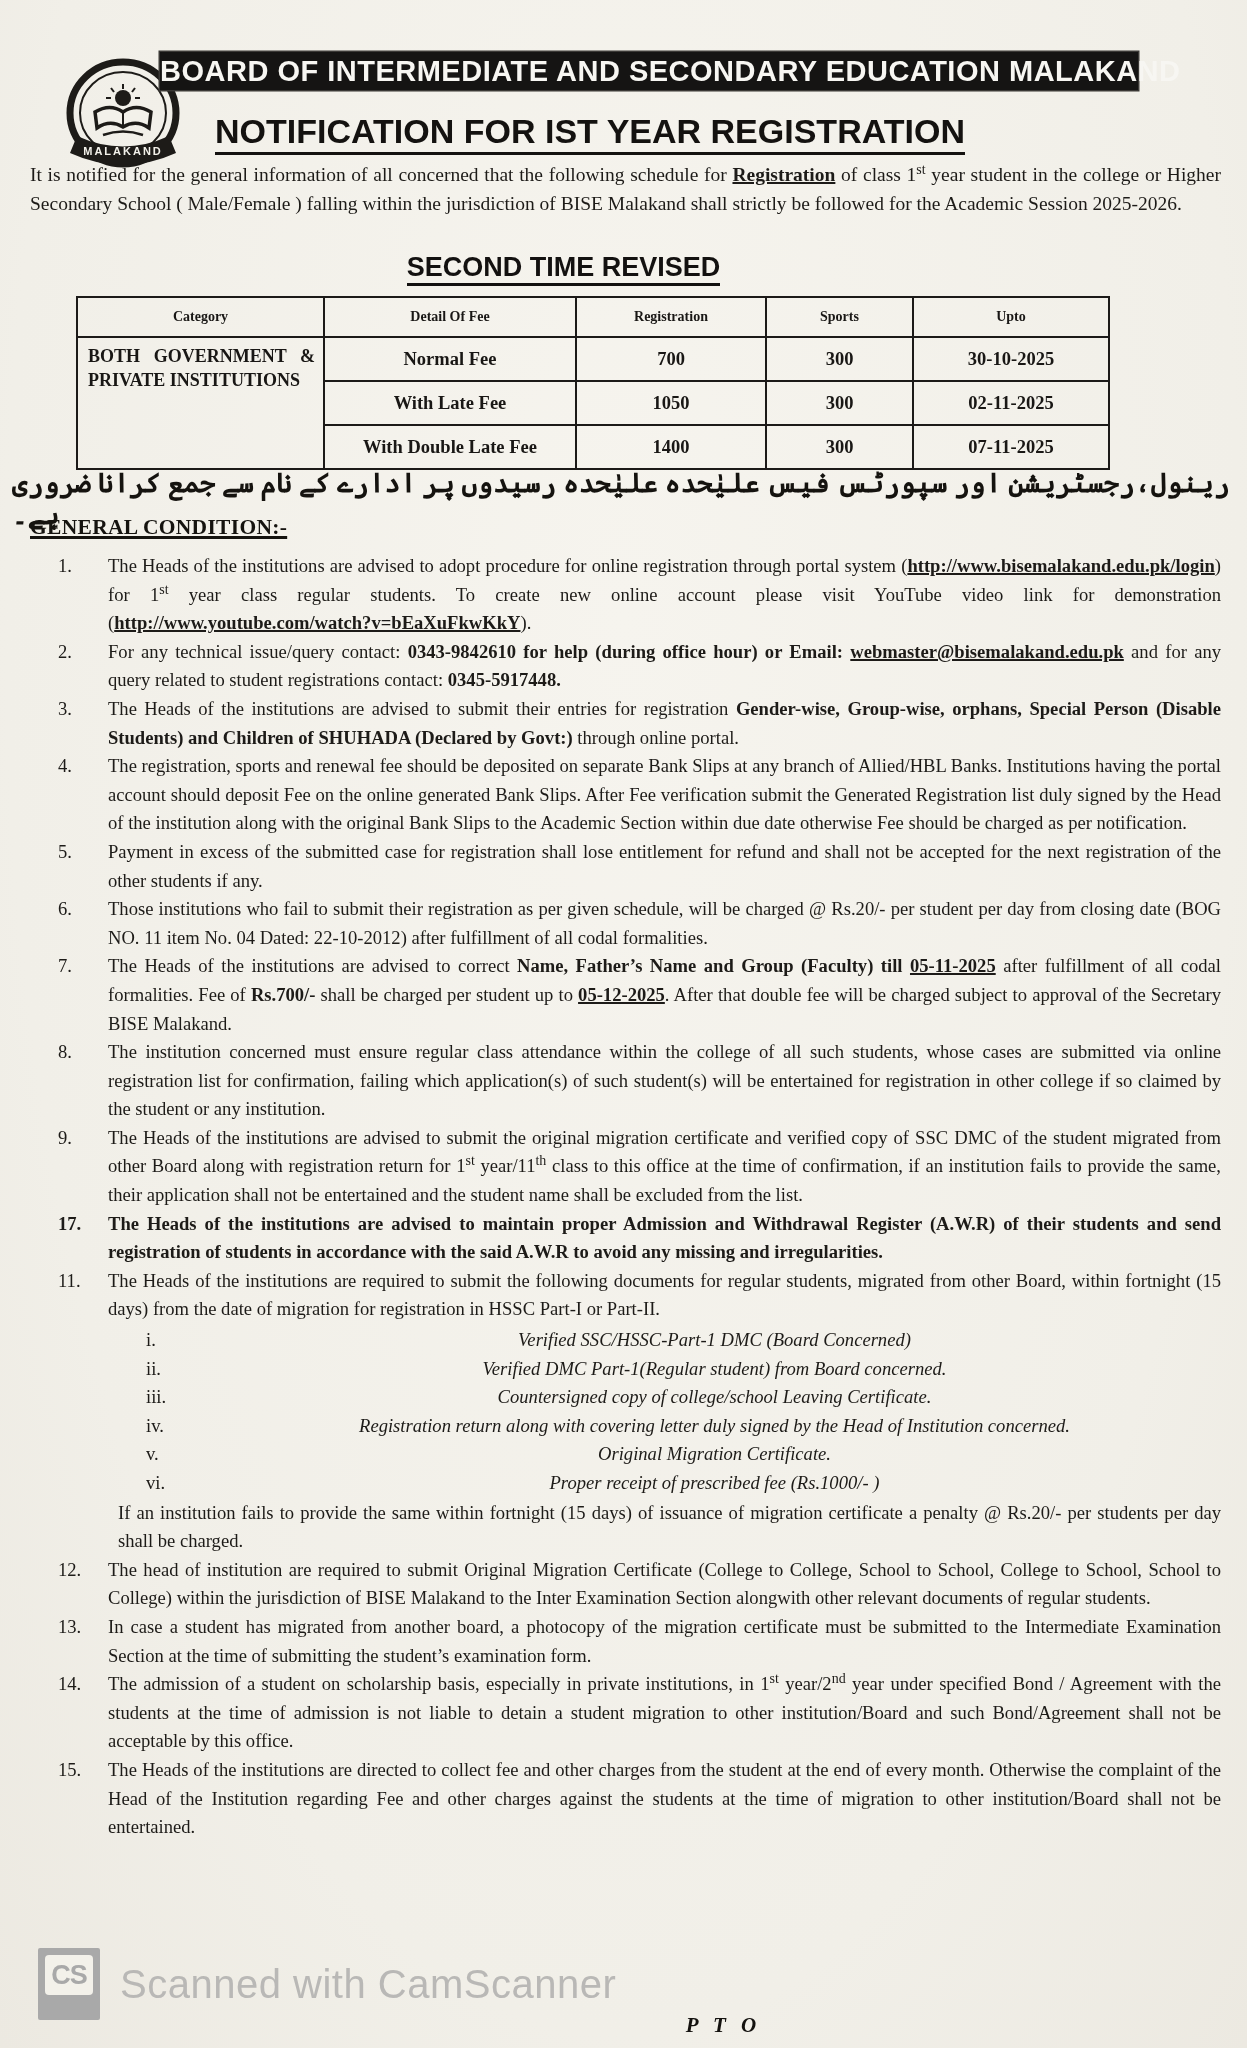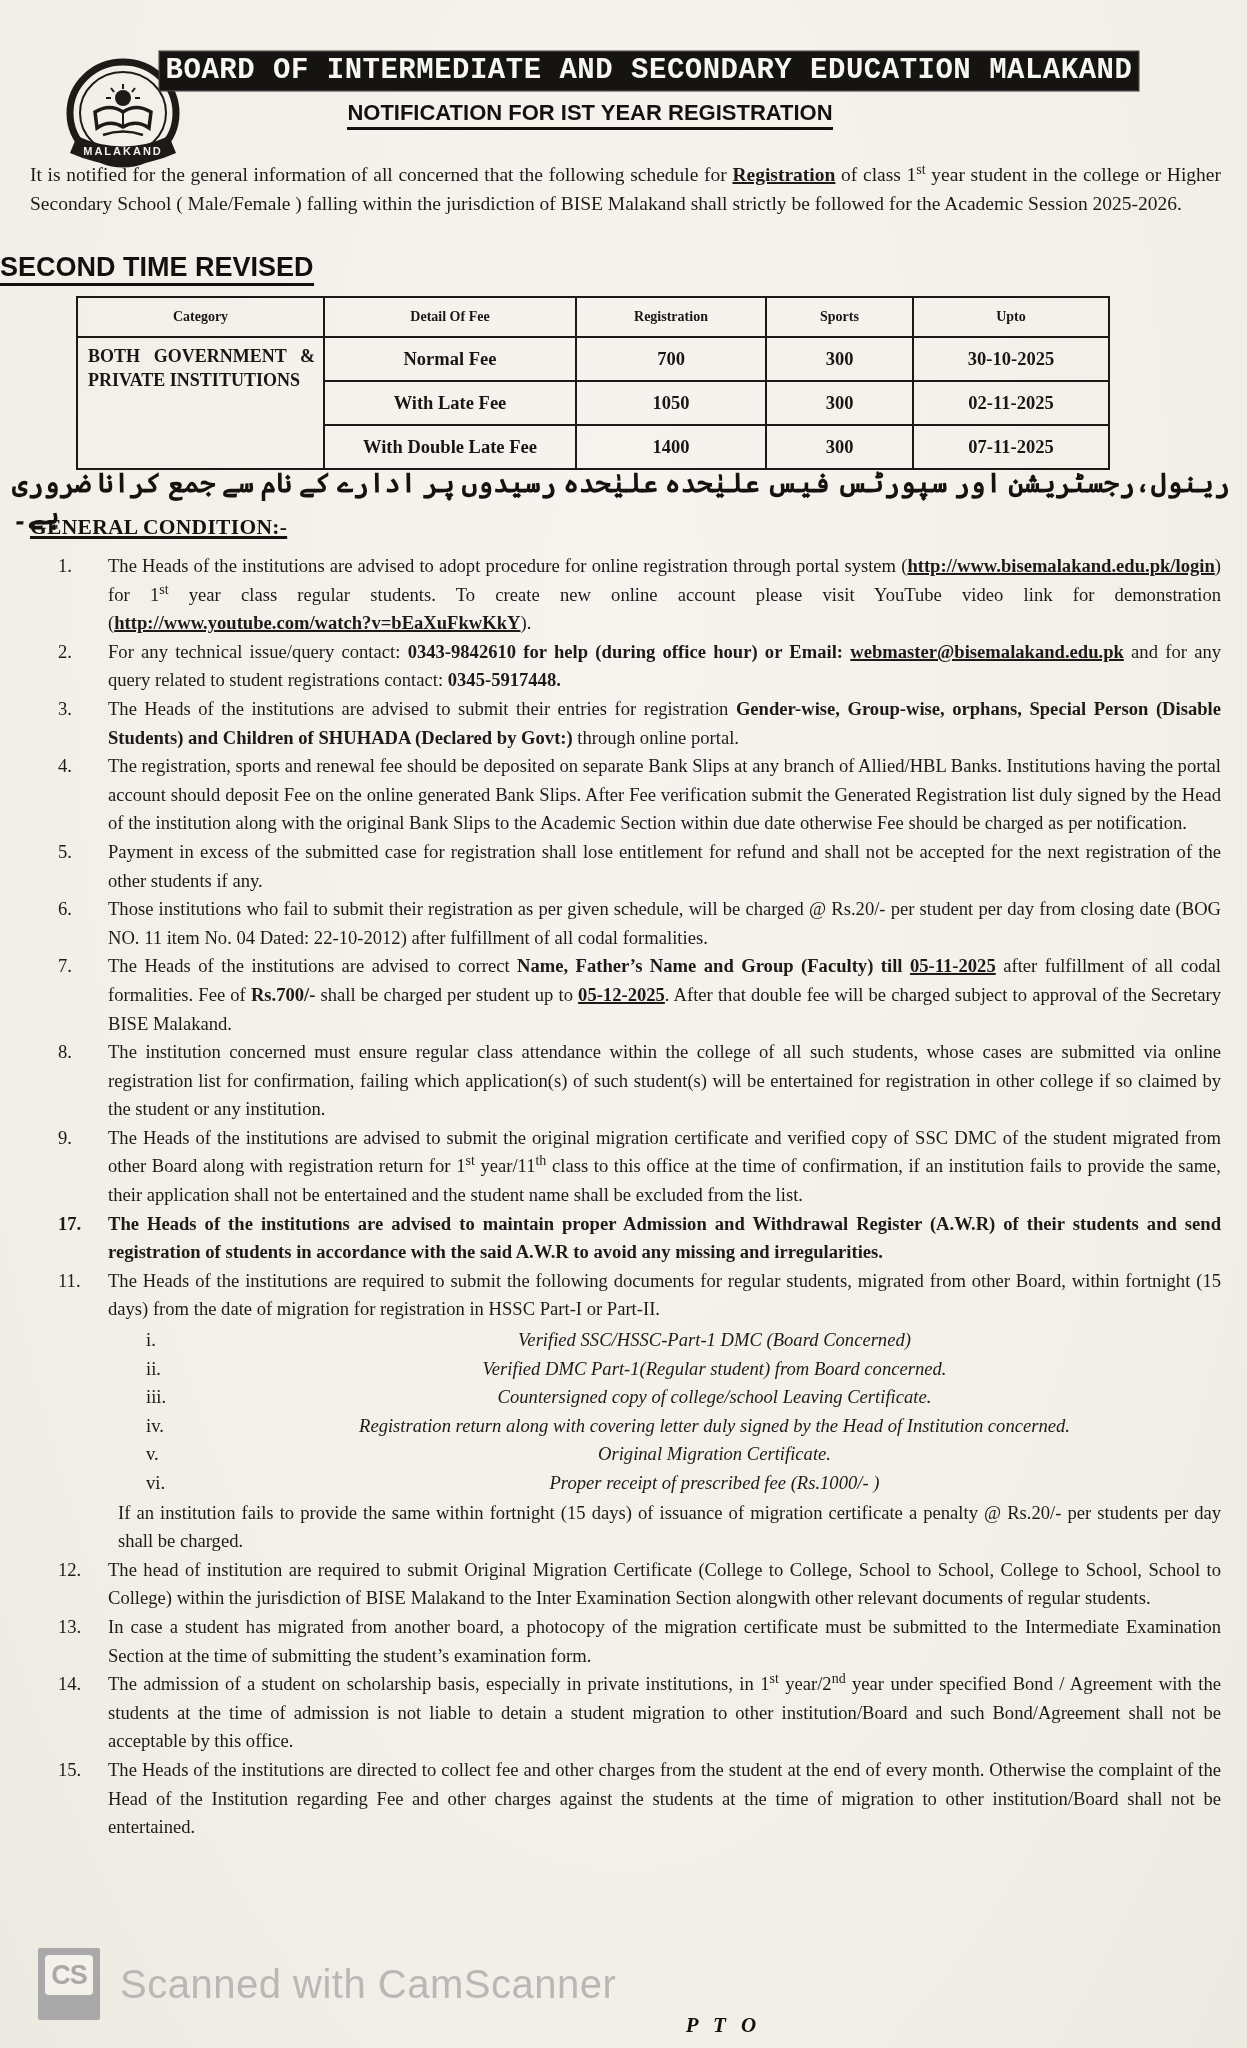--- a/index.html
+++ b/index.html
@@ -11,39 +11,39 @@
     background-image:radial-gradient(ellipse at 50% 30%, #f6f4ee 0%, #f1efe8 70%, #ece9e1 100%);
     font-family:"Liberation Serif", serif;
     color:#1d1b18;
     overflow:hidden;
   }
   
   .logo-wrap{position:absolute;left:58px;top:56px;width:130px;height:135px;}
   .banner{
     position:absolute;left:160px;top:52px;width:978px;height:38px;
     background:#151413;color:#f7f6f2;
-    font-family:Liberation Mono, monospace;font-weight:bold;
+    font-family:Liberation Sans, sans-serif;font-weight:bold;
     font-size:29px;line-height:38px;text-align:center;letter-spacing:.5px;
     box-shadow:0 0 0 1.5px #3a3835;
     white-space:nowrap;
   }
   .notif-title{
-    position:absolute;left:0;top:100px;width:1180px;text-align:center;
-    font-family:"Liberation Sans", sans-serif;font-weight:bold;font-size:22px;
+    position:absolute;left:0;top:112px;width:1180px;text-align:center;
+    font-family:"Liberation Sans", sans-serif;font-weight:bold;font-size:34px;
     color:#141210;
   }
   .notif-title .ul{border-bottom:3.5px solid #141210;padding-bottom:2px;}
   
   .intro{
     margin:0;position:absolute;left:30px;right:26px;top:160px;
     font-size:19.5px;line-height:29px;text-align:justify;
   }
   
   .revised{
-    position:absolute;left:0;right:120px;top:252px;
+    position:absolute;left:0;right:120px;top:252px;text-align:center;
     font-family:"Liberation Sans", sans-serif;font-weight:bold;font-size:27px;
     margin:0;color:#131110;
   }
   .revised .ul{border-bottom:3.5px solid #131110;padding-bottom:1px;}
   
   .fee-table{
     position:absolute;left:76px;top:296px;width:1032px;
     border-collapse:collapse;table-layout:fixed;
   }
   .fee-table th,.fee-table td{

